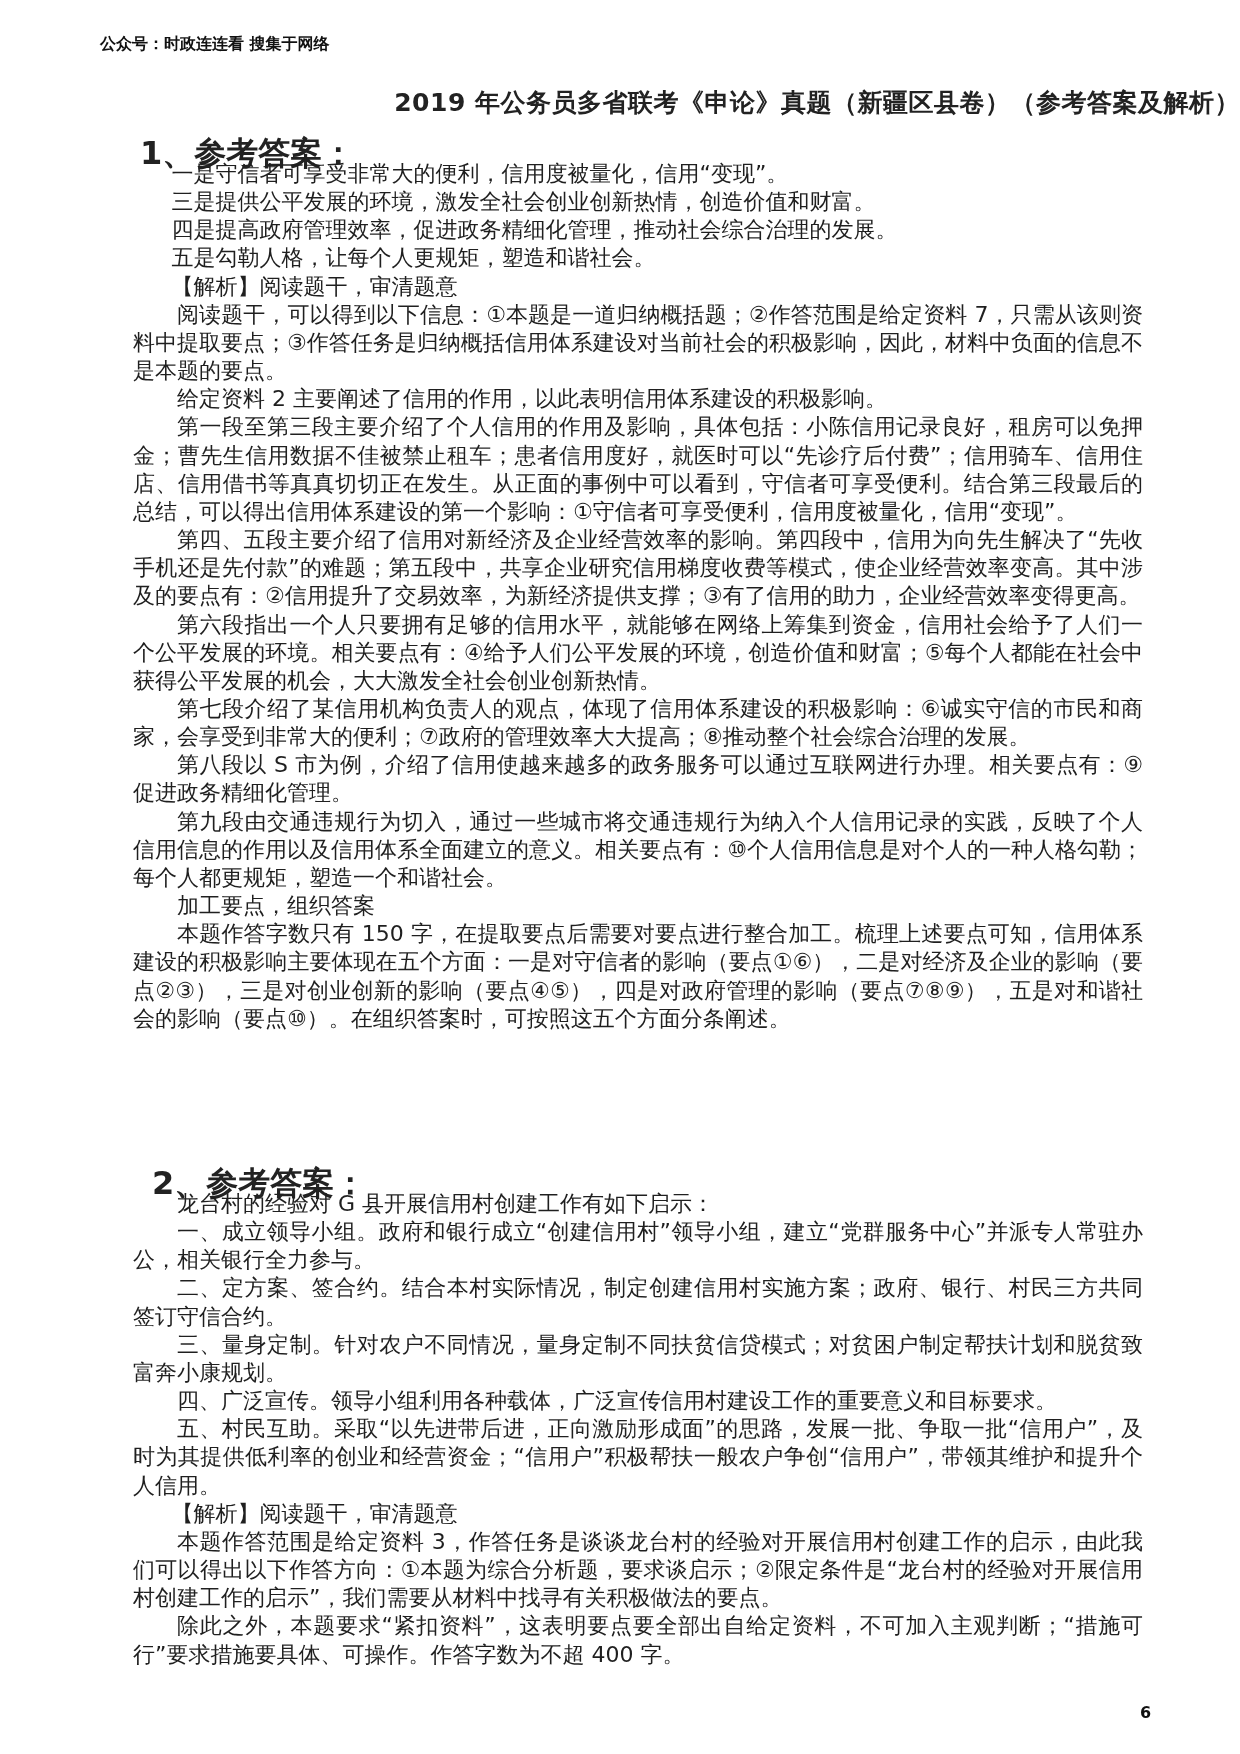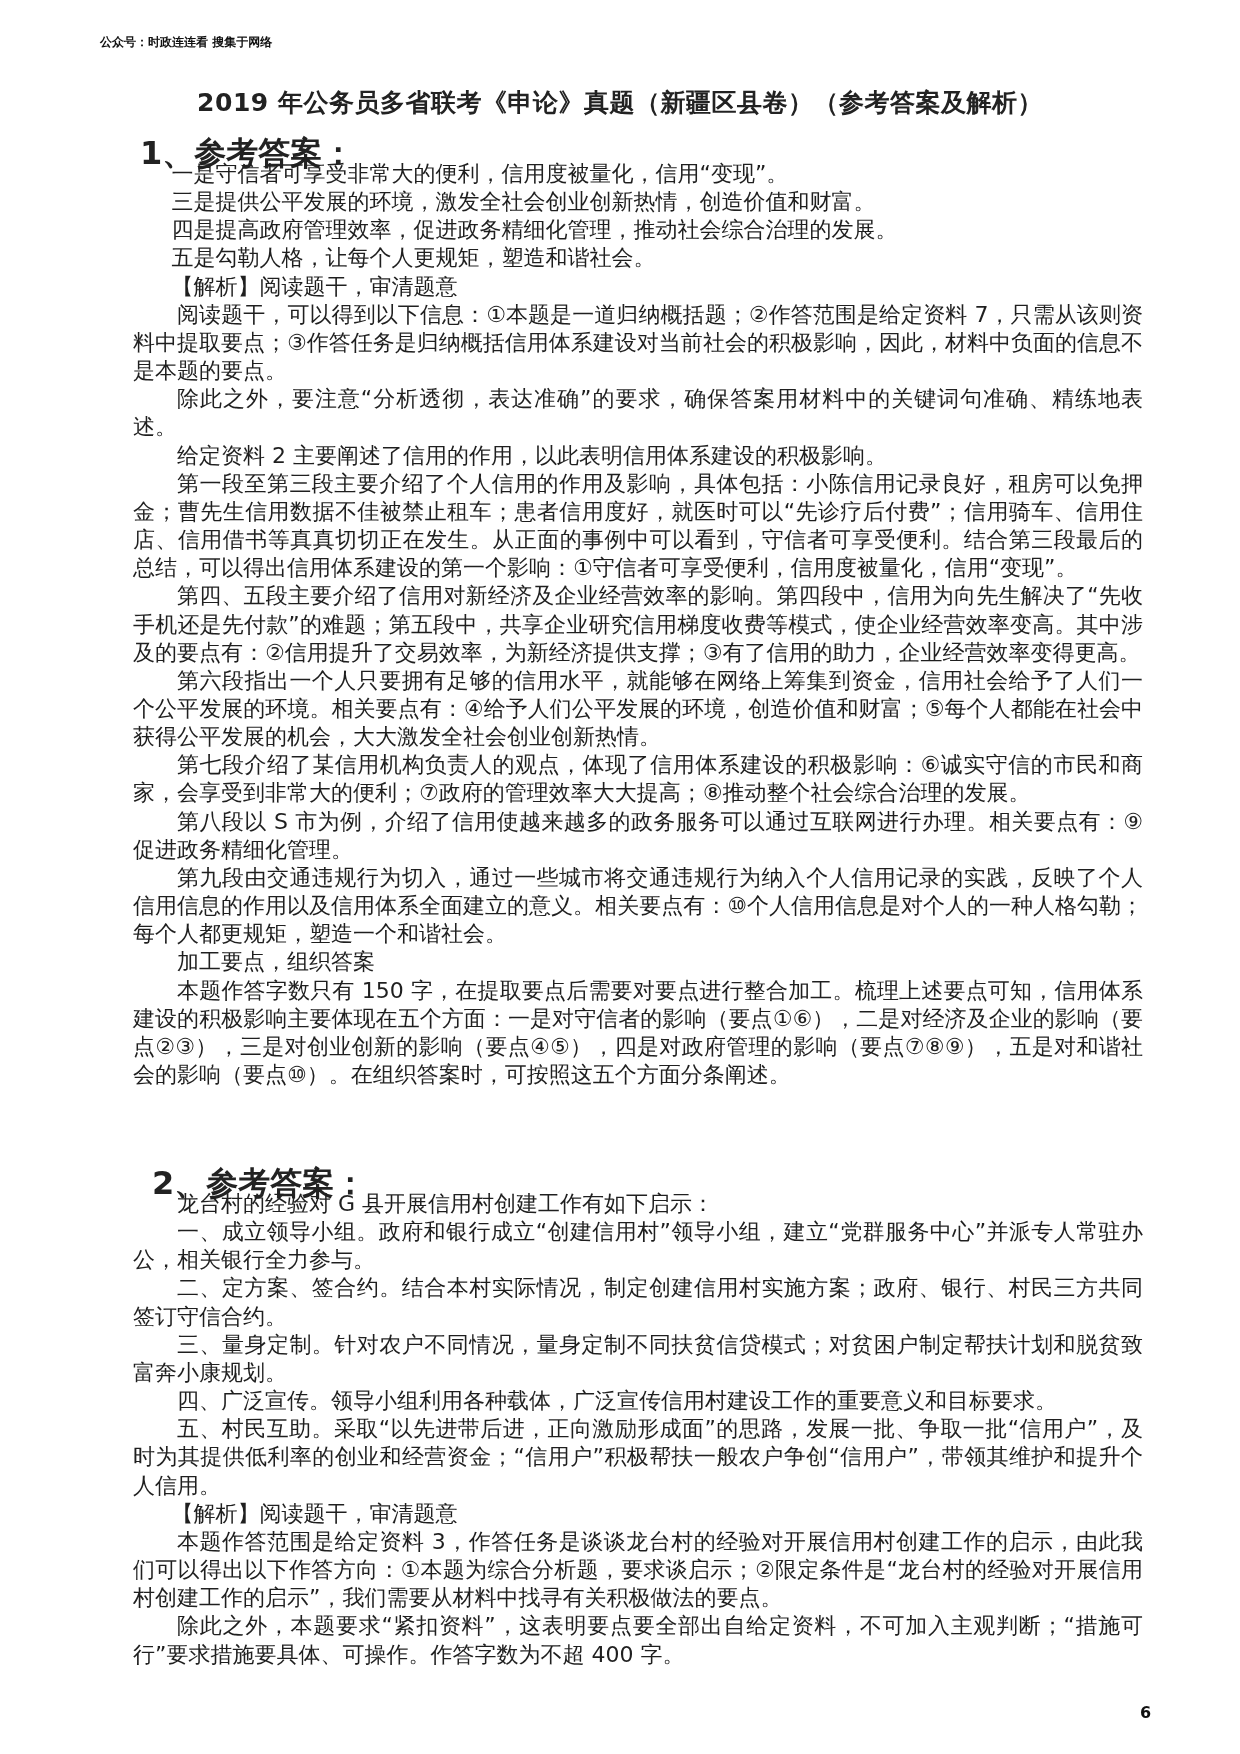--- a/index.html
+++ b/index.html
@@ -3,26 +3,26 @@
 <meta charset="utf-8">
 <style>
   html, body { margin: 0; padding: 0; background: #ffffff; }
   body {
     width: 1240px; height: 1754px; position: relative; overflow: hidden;
     font-family: "DejaVu Sans", "Liberation Sans", sans-serif;
     color: #1a1a1a;
   }
   .header-note {
     position: absolute; left: 100px; top: 34px;
-    font-size: 12px; font-weight: bold; color: #111;
+    font-size: 16px; font-weight: bold; color: #111;
     letter-spacing: 0px;
   }
   .doc-title {
     position: absolute; left: 0; width: 1240px; top: 86px;
-    text-align: center; font-size: 25px; font-weight: bold; color: #222;
+    text-align: right; font-size: 25px; font-weight: bold; color: #222;
     letter-spacing: 0.5px;
   }
   .section-heading {
     position: absolute; font-size: 32px; font-weight: bold; color: #222;
   }
   .body-block {
     position: absolute; left: 133px; width: 1010px;
     font-size: 22px; line-height: 28.15px; color: #1f1f1f;
   }
   .body-block p { margin: 0; text-indent: 2em; text-align: justify; }
@@ -41,21 +41,20 @@
 
 <div class="section-heading" style="left:140px; top:132px;">1、参考答案：</div>
 
 <div class="body-block" style="top:160px;">
   <p class="pt">一是守信者可享受非常大的便利，信用度被量化，信用“变现”。</p>
   <p class="pt">三是提供公平发展的环境，激发全社会创业创新热情，创造价值和财富。</p>
   <p class="pt">四是提高政府管理效率，促进政务精细化管理，推动社会综合治理的发展。</p>
   <p class="pt">五是勾勒人格，让每个人更规矩，塑造和谐社会。</p>
   <p class="pt">【解析】阅读题干，审清题意</p>
   <p>阅读题干，可以得到以下信息：①本题是一道归纳概括题；②作答范围是给定资料 7，只需从该则资料中提取要点；③作答任务是归纳概括信用体系建设对当前社会的积极影响，因此，材料中负面的信息不是本题的要点。</p>
-  <p>除此之外，要注意“分析透彻，表达准确”的要求，确保答案用材料中的关键词句准确、精练地表述。</p>
   <p>给定资料 2 主要阐述了信用的作用，以此表明信用体系建设的积极影响。</p>
   <p>第一段至第三段主要介绍了个人信用的作用及影响，具体包括：小陈信用记录良好，租房可以免押金；曹先生信用数据不佳被禁止租车；患者信用度好，就医时可以“先诊疗后付费”；信用骑车、信用住店、信用借书等真真切切正在发生。从正面的事例中可以看到，守信者可享受便利。结合第三段最后的总结，可以得出信用体系建设的第一个影响：①守信者可享受便利，信用度被量化，信用“变现”。</p>
   <p>第四、五段主要介绍了信用对新经济及企业经营效率的影响。第四段中，信用为向先生解决了“先收手机还是先付款”的难题；第五段中，共享企业研究信用梯度收费等模式，使企业经营效率变高。其中涉及的要点有：②信用提升了交易效率，为新经济提供支撑；③有了信用的助力，企业经营效率变得更高。</p>
   <p>第六段指出一个人只要拥有足够的信用水平，就能够在网络上筹集到资金，信用社会给予了人们一个公平发展的环境。相关要点有：④给予人们公平发展的环境，创造价值和财富；⑤每个人都能在社会中获得公平发展的机会，大大激发全社会创业创新热情。</p>
   <p>第七段介绍了某信用机构负责人的观点，体现了信用体系建设的积极影响：⑥诚实守信的市民和商家，会享受到非常大的便利；⑦政府的管理效率大大提高；⑧推动整个社会综合治理的发展。</p>
   <p>第八段以 S 市为例，介绍了信用使越来越多的政务服务可以通过互联网进行办理。相关要点有：⑨促进政务精细化管理。</p>
   <p>第九段由交通违规行为切入，通过一些城市将交通违规行为纳入个人信用记录的实践，反映了个人信用信息的作用以及信用体系全面建立的意义。相关要点有：⑩个人信用信息是对个人的一种人格勾勒；每个人都更规矩，塑造一个和谐社会。</p>
   <p>加工要点，组织答案</p>
   <p>本题作答字数只有 150 字，在提取要点后需要对要点进行整合加工。梳理上述要点可知，信用体系建设的积极影响主要体现在五个方面：一是对守信者的影响（要点①⑥），二是对经济及企业的影响（要点②③），三是对创业创新的影响（要点④⑤），四是对政府管理的影响（要点⑦⑧⑨），五是对和谐社会的影响（要点⑩）。在组织答案时，可按照这五个方面分条阐述。</p>
 </div>

